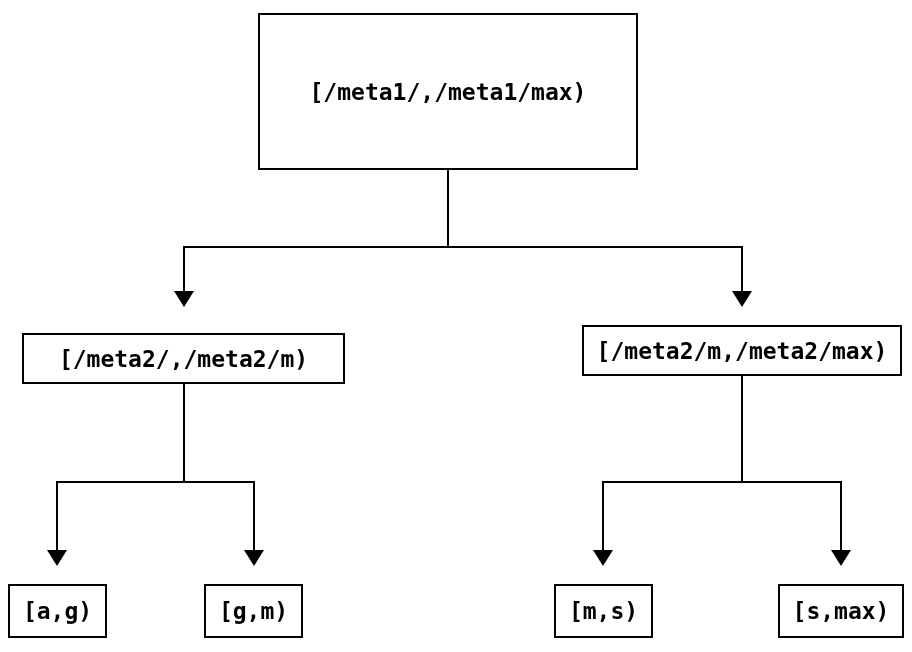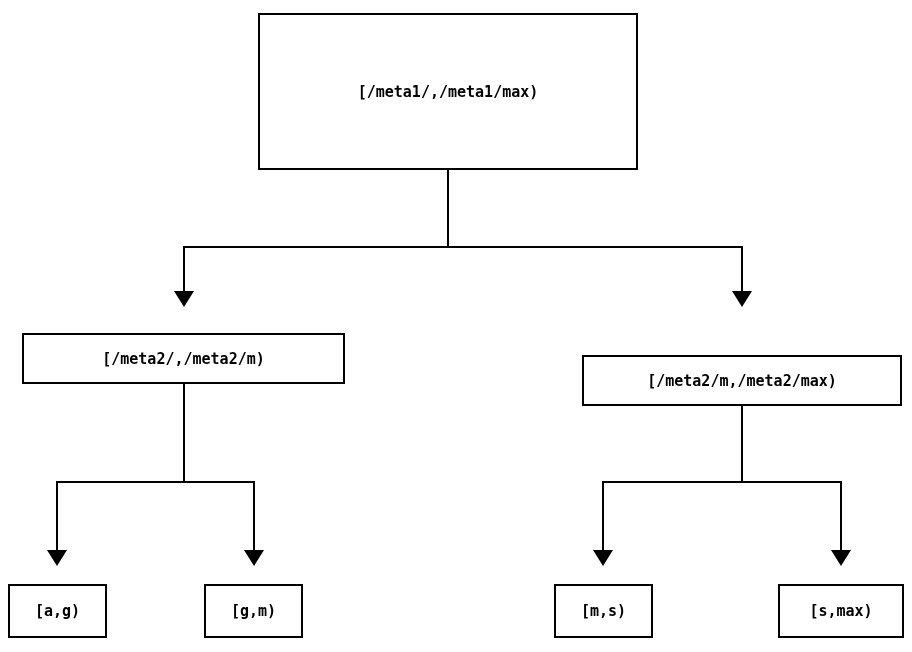--- a/index.html
+++ b/index.html
@@ -34,28 +34,28 @@
   .node {
     position: absolute;
     box-sizing: border-box;
     border: 2px solid #000000;
     background: #ffffff;
     color: #000000;
     display: flex;
     align-items: center;
     justify-content: center;
     font-family: "DejaVu Sans Mono", "Liberation Mono", monospace;
-    font-size: 15px;
+    font-size: 23px;
     font-weight: bold;
     white-space: nowrap;
     letter-spacing: 0;
   }
   .node-root   { left: 258px; top: 13px;  width: 380px; height: 157px; }
   .node-left   { left: 22px;  top: 325px; width: 323px; height: 51px; margin-top: 8px;  }
-  .node-right  { left: 582px; top: 325px; width: 320px; height: 51px; margin-top: 30px;  }
+  .node-right  { left: 582px; top: 325px; width: 320px; height: 51px;  }
   .node-ag     { left: 8px;   top: 584px; width: 99px;  height: 54px;  }
   .node-gm     { left: 204px; top: 584px; width: 99px;  height: 54px;  }
   .node-ms     { left: 554px; top: 584px; width: 99px;  height: 54px;  }
   .node-smax   { left: 778px; top: 584px; width: 126px; height: 54px; text-align: right;  }
 </style>
 </head>
 <body>
 
 <div class="canvas">
 

